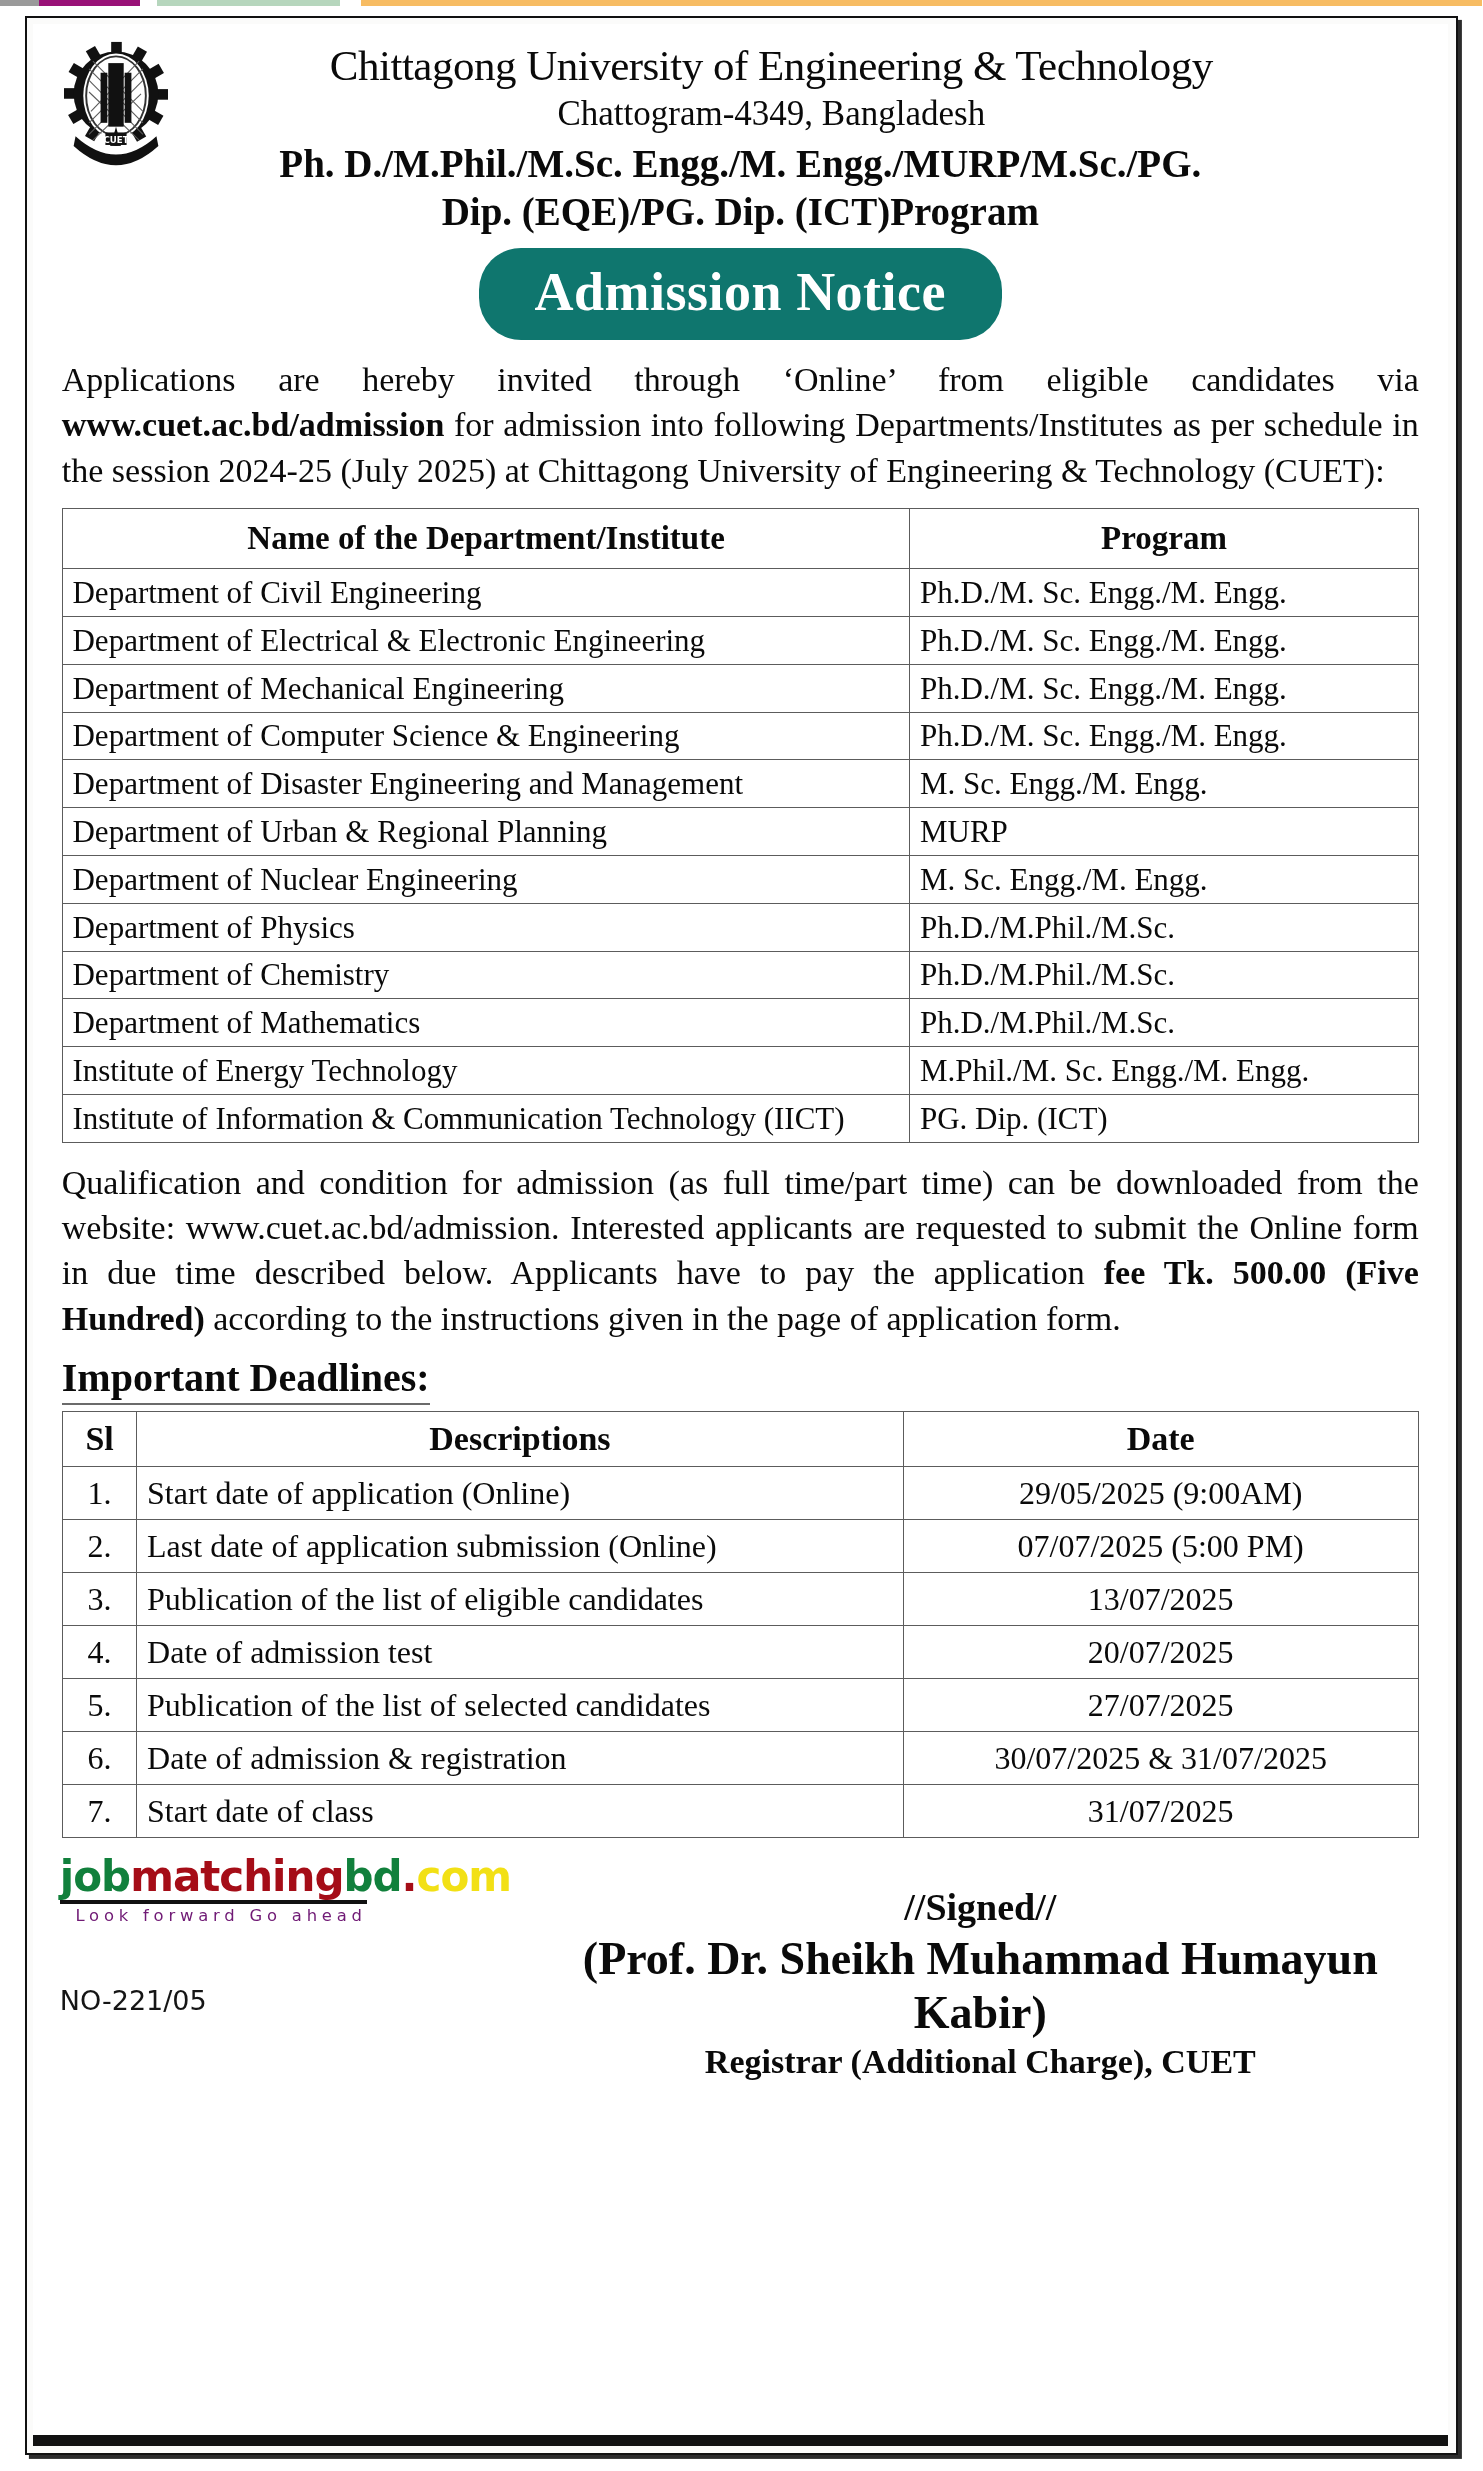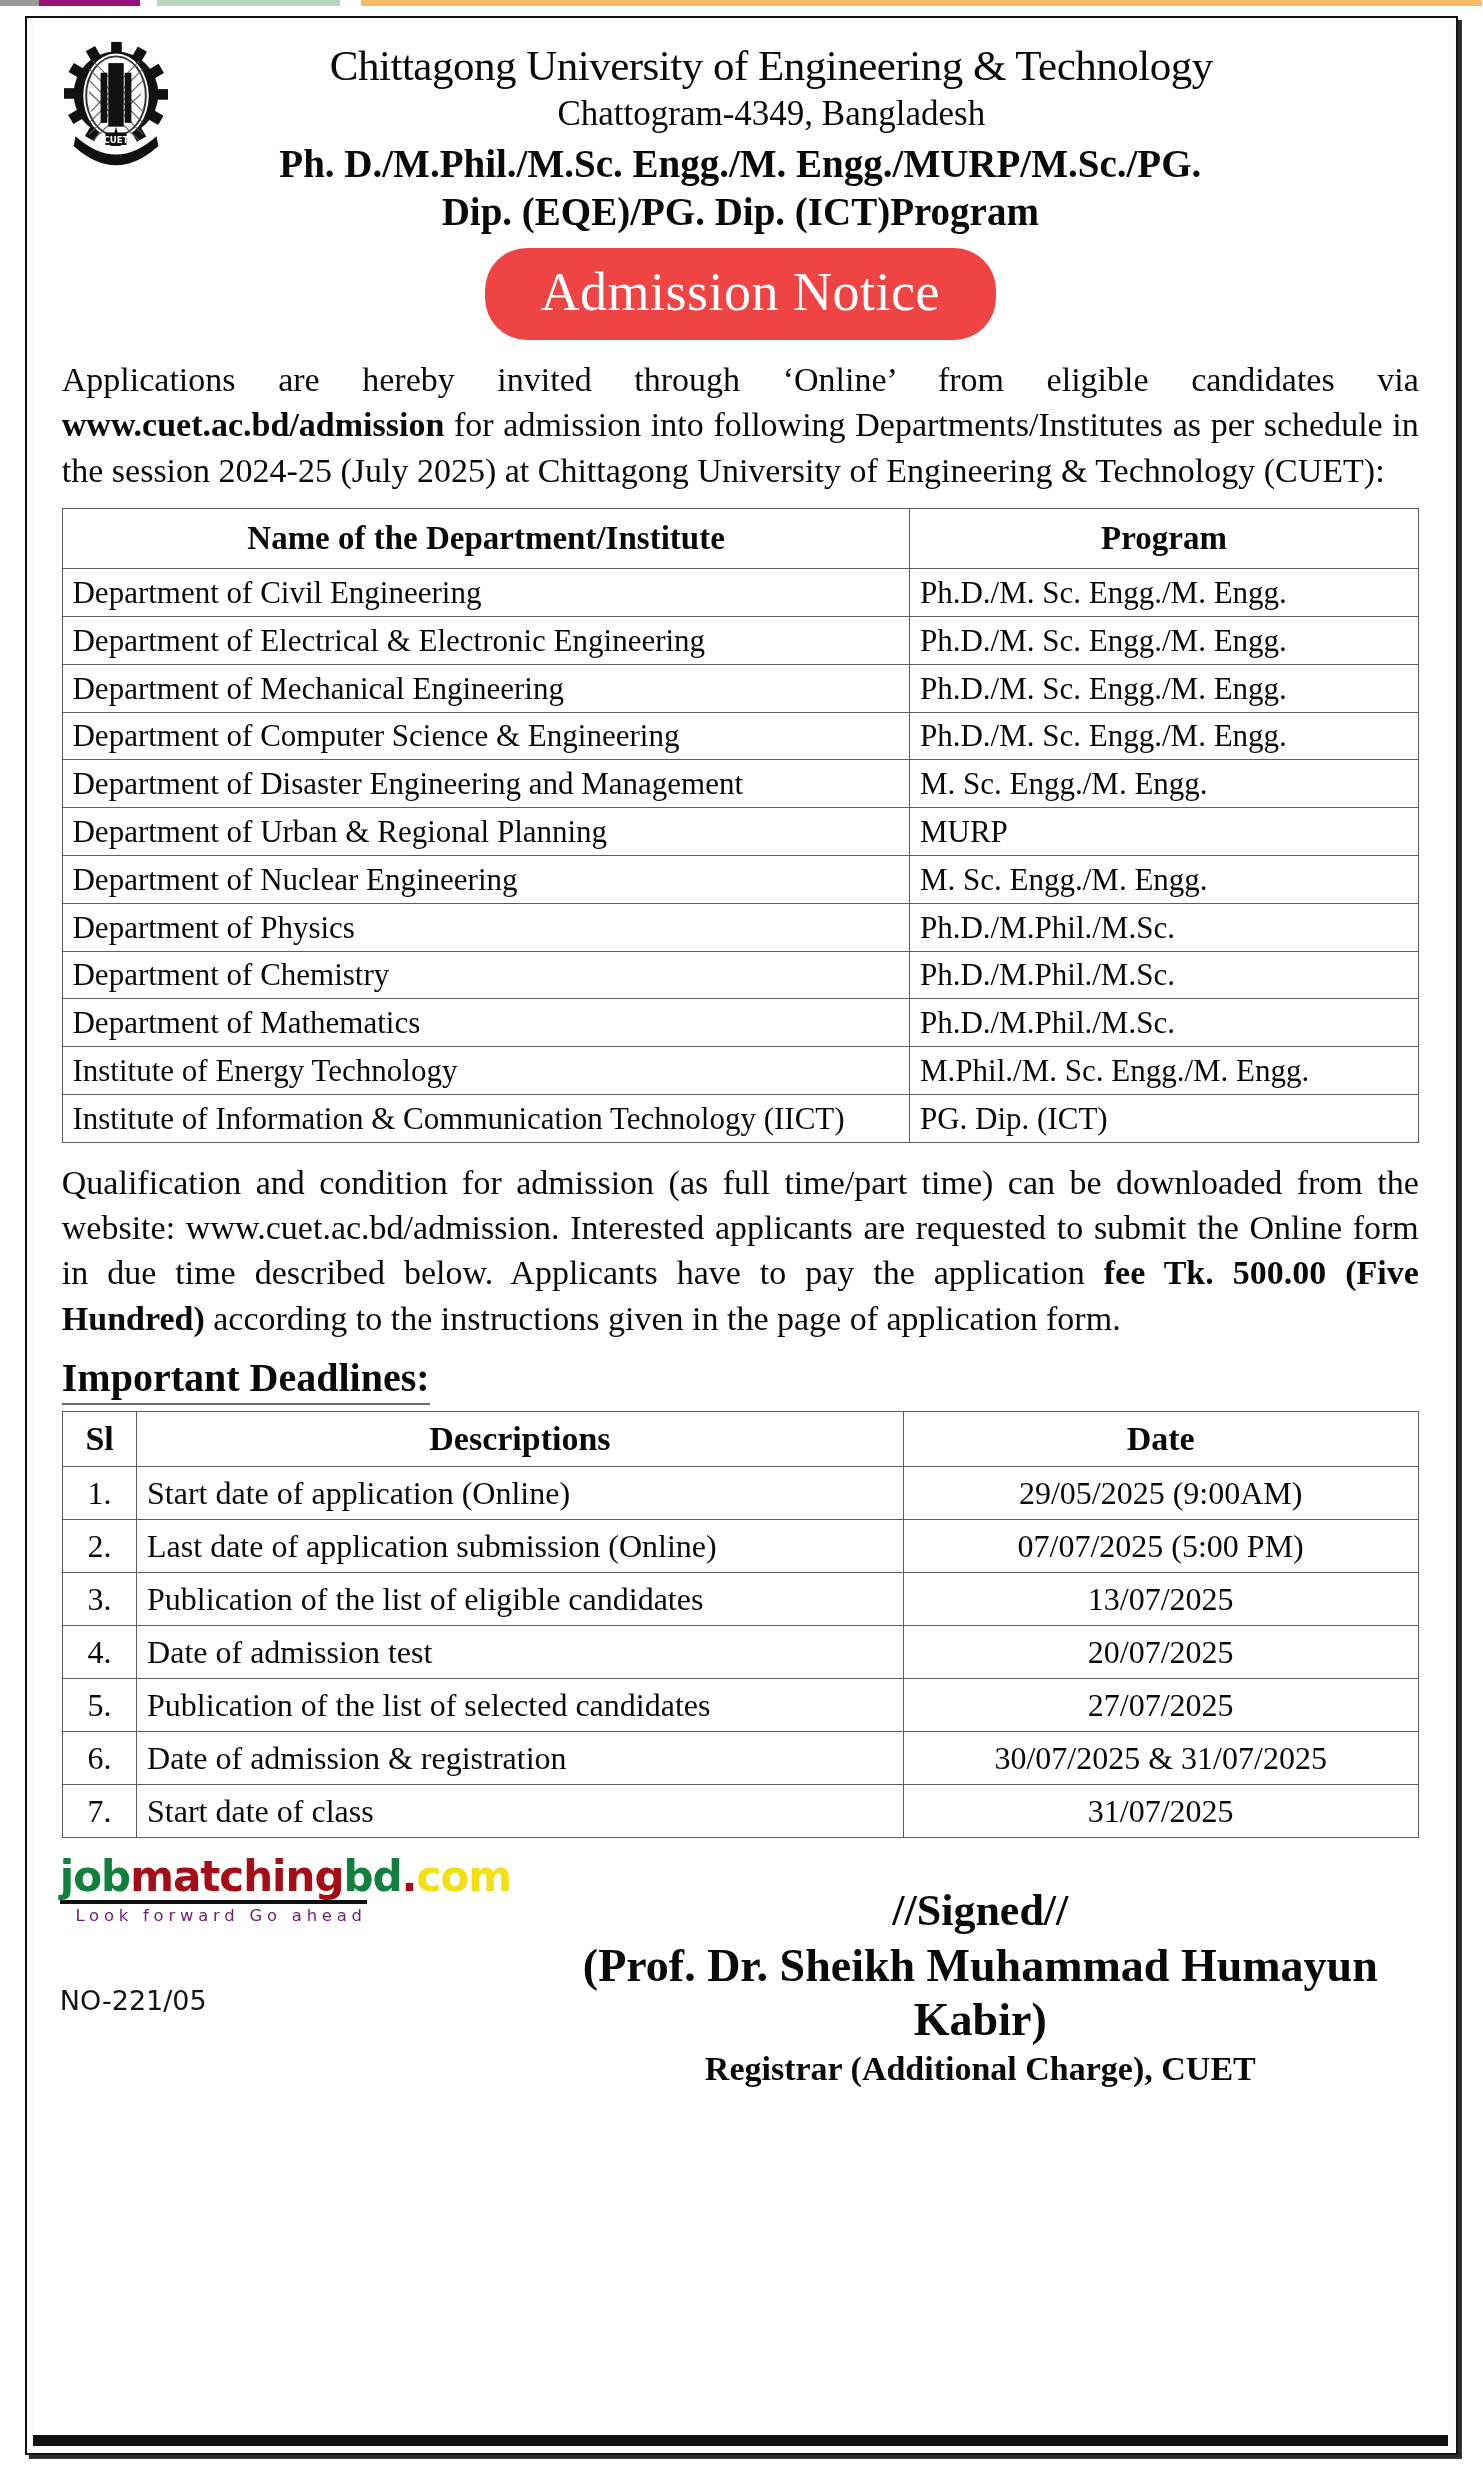--- a/index.html
+++ b/index.html
@@ -85,23 +85,23 @@
   }
   .prog-line.second { margin-top: 1.9px; }
 
   
   .badge-wrap {
     text-align: center;
     margin-top: 13.5px;
   }
   .badge {
     display: inline-block;
-    background: #ef4444;
+    background: #0f766e;
     color: #ffffff;
-    font-weight: normal;
+    font-weight: bold;
     font-size: 54px;
     line-height: 1;
     padding: 16.4px 56px 21px 56px;
     border-radius: 42px;
     letter-spacing: 0.5px;
   }
 
   
   .para {
     text-align: justify;
@@ -204,21 +204,21 @@
     color: #151515;
   }
   .sign-block {
     position: absolute;
     right: 33px;
     top: 35px;
     width: 869px;
     text-align: center;
     line-height: 1.18;
   }
-  .sign-signed { font-weight: bold; font-size: 44px; }
+  .sign-signed { font-weight: bold; font-size: 38px; }
   .sign-name   { font-weight: bold; font-size: 46px; margin-top: 1.9px; }
   .sign-role   { font-weight: bold; font-size: 34px; margin-top: 1.9px; }
 
   .bottom-bar {
     position: absolute;
     left: 0;
     bottom: 0;
     width: 100%;
     height: 11.6px;
     background: #111111;

